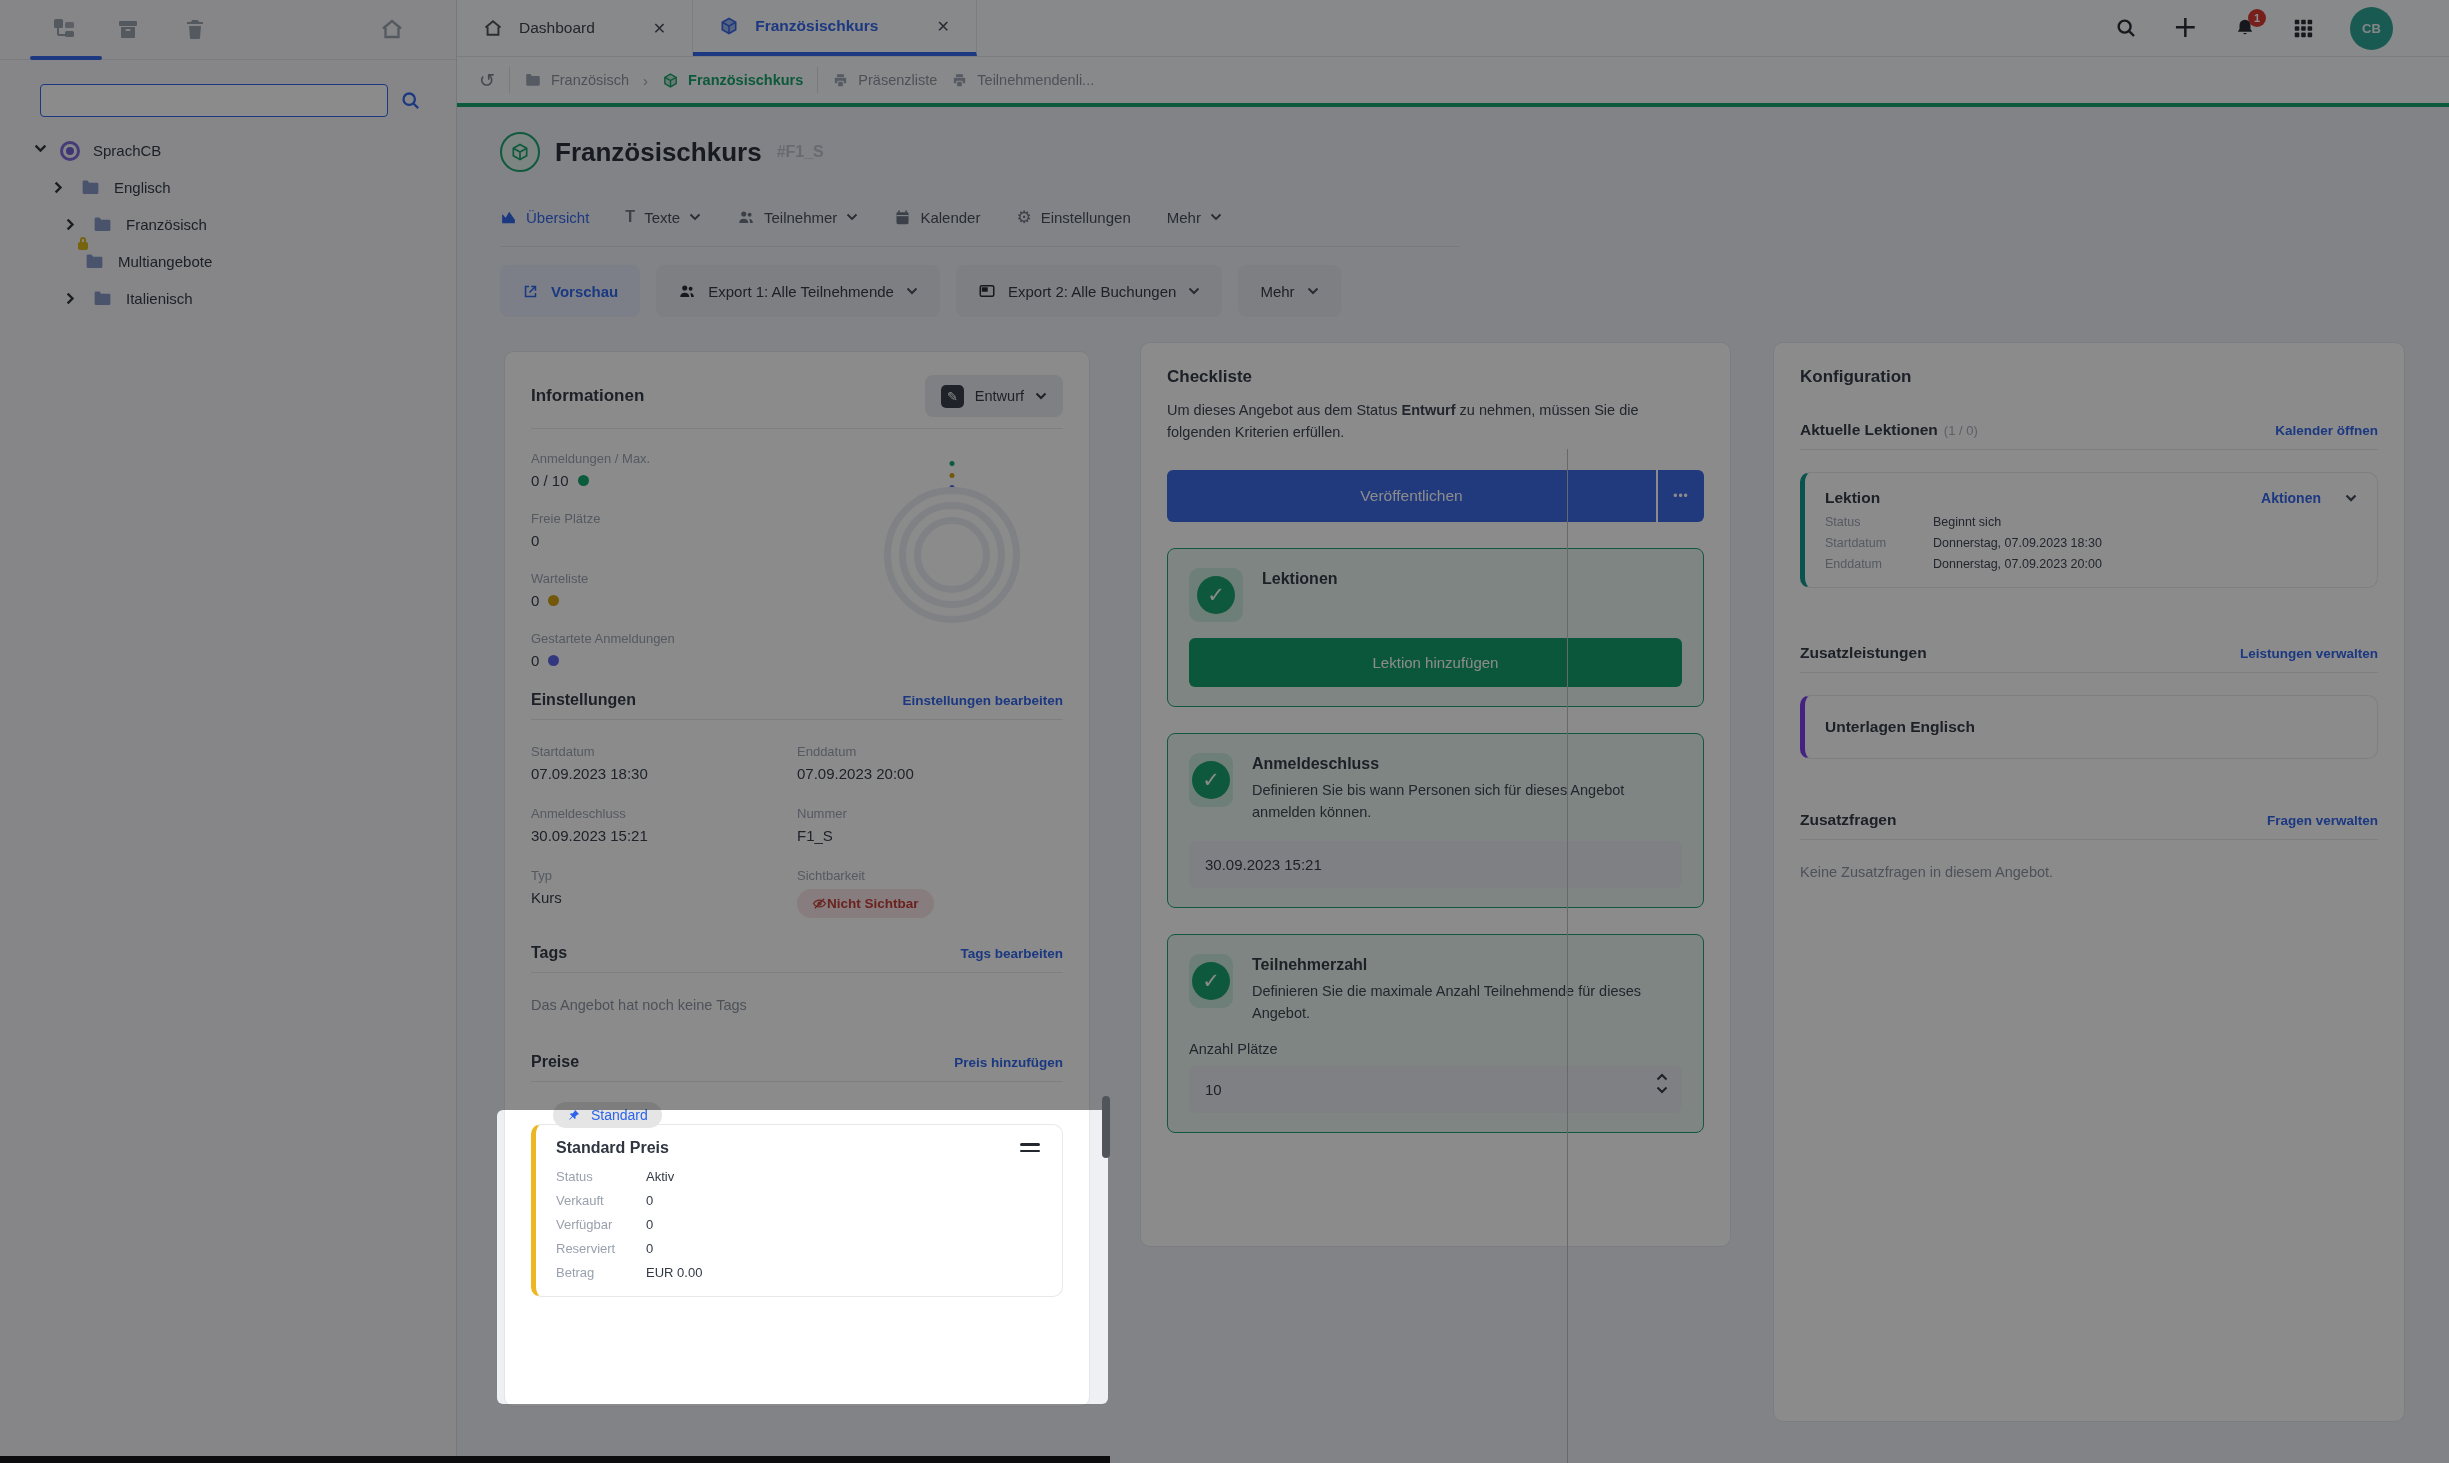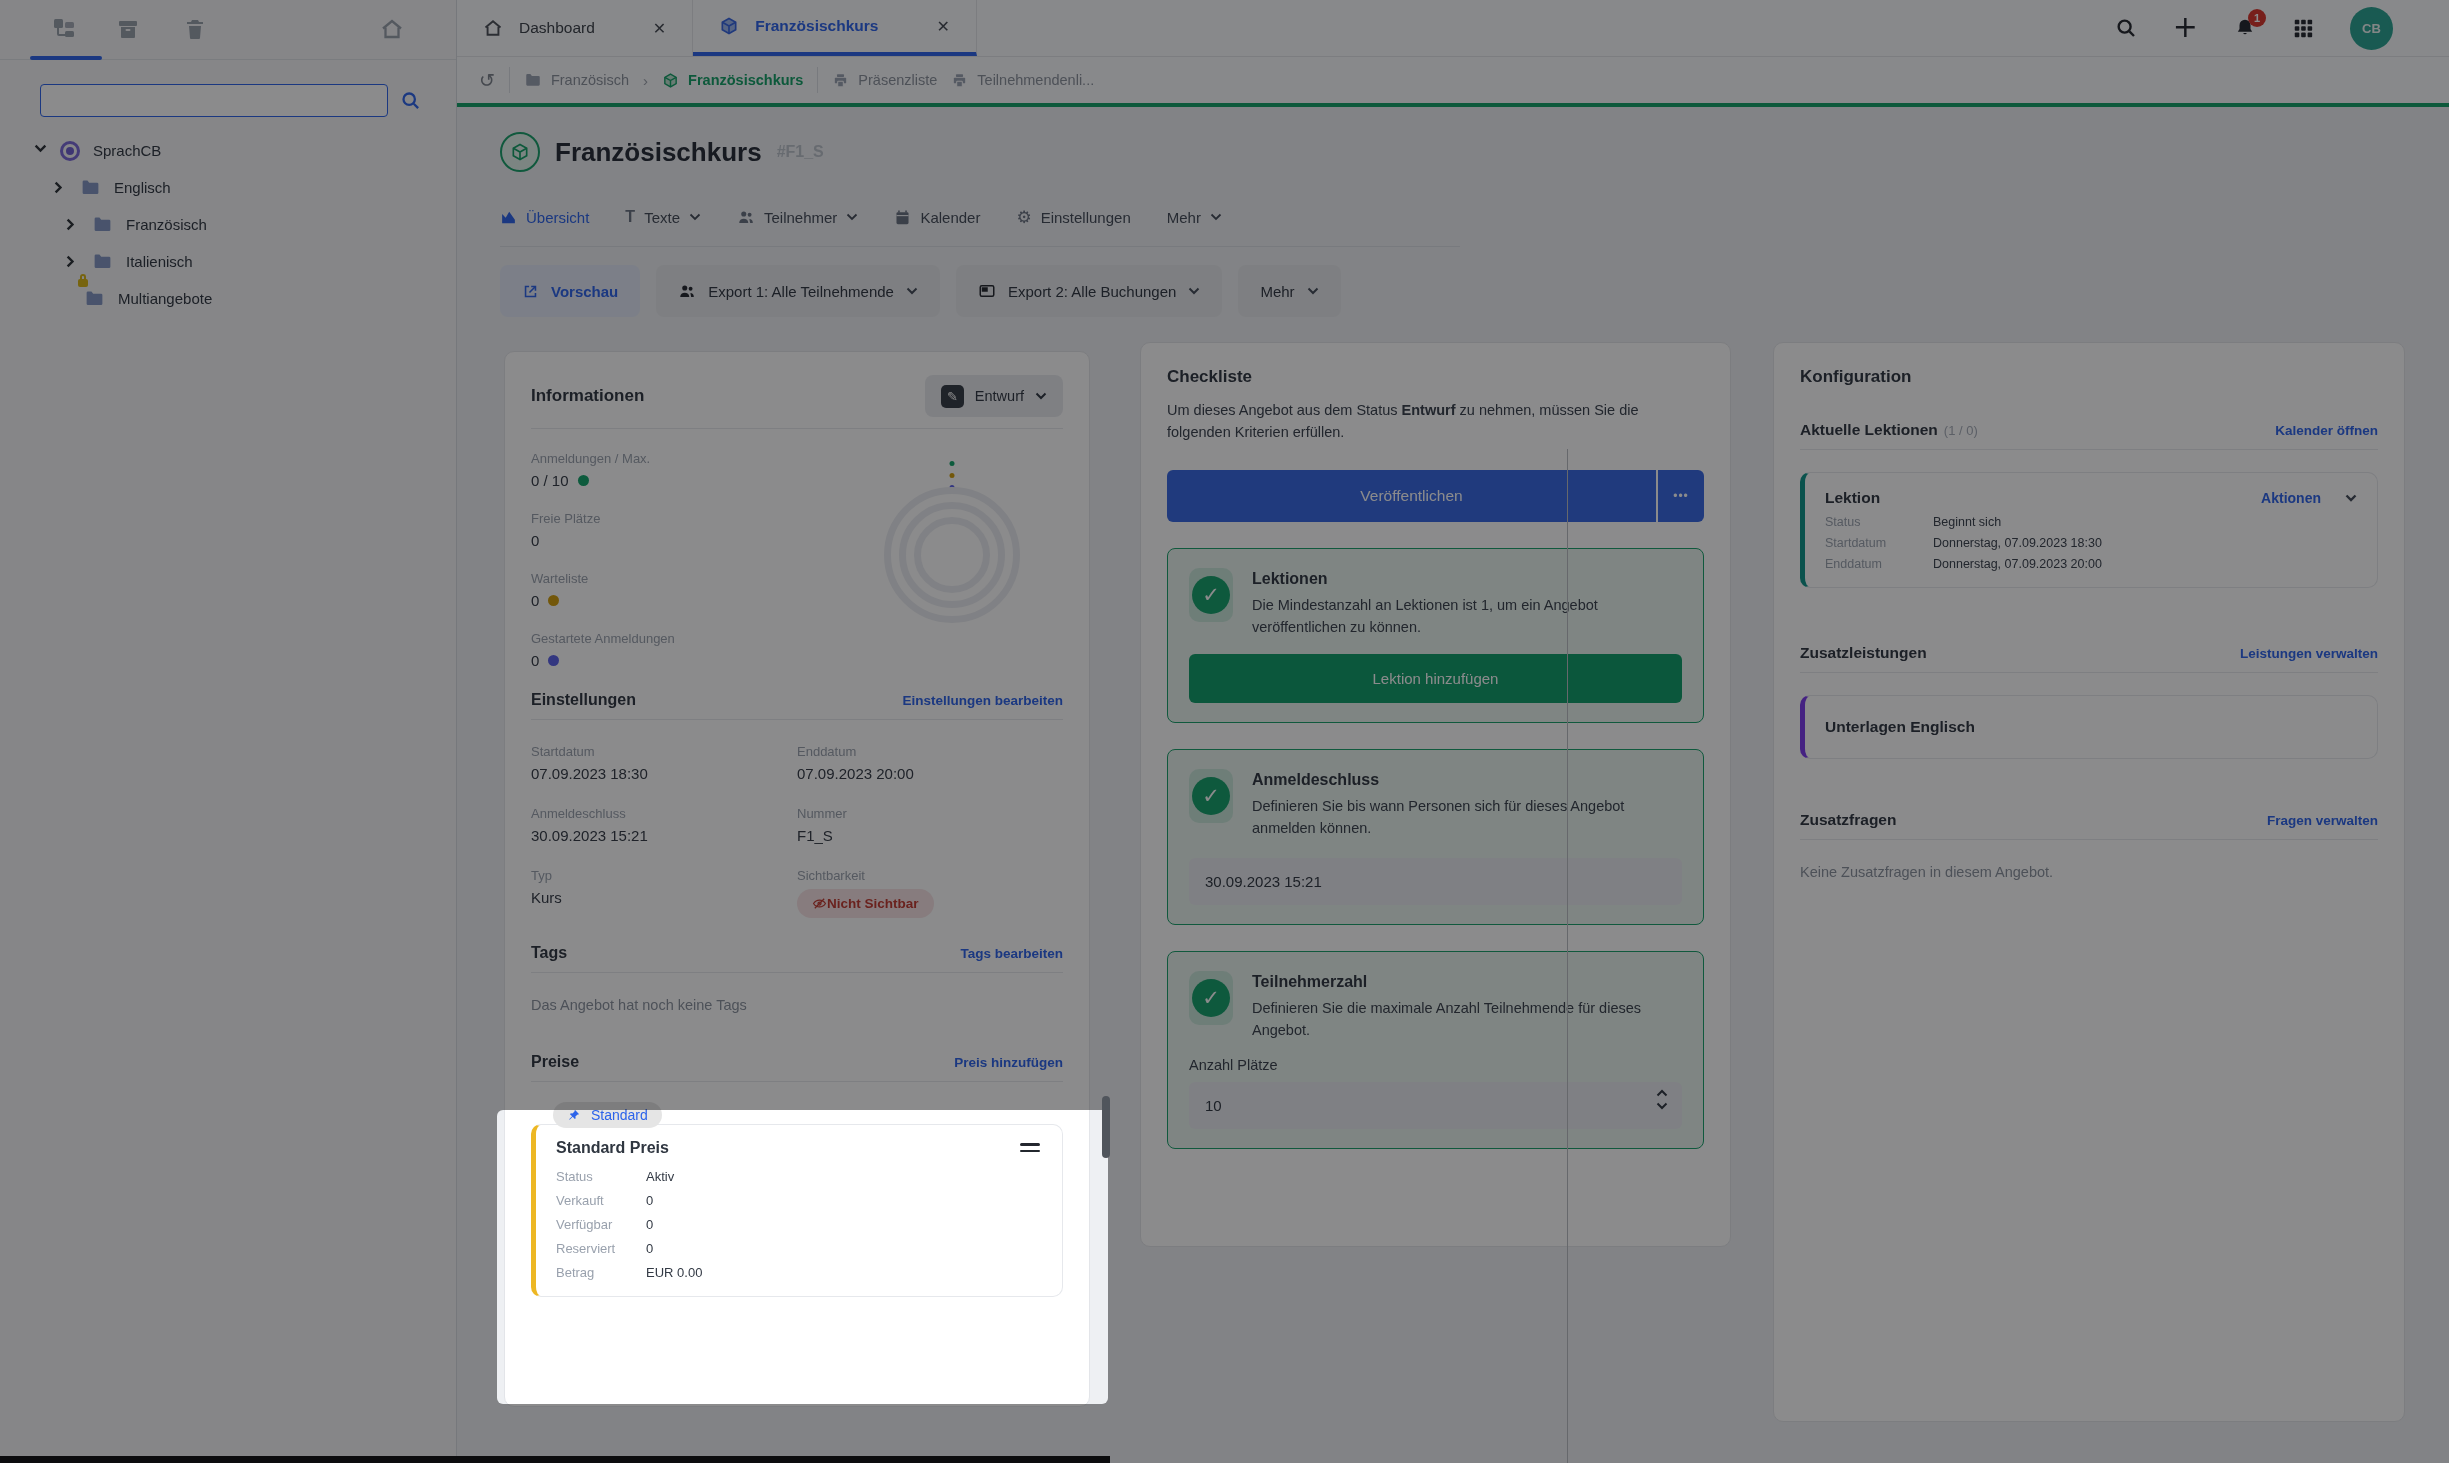--- a/index.html
+++ b/index.html
@@ -210,41 +210,41 @@
             <path d="m1.5 1.5 4.5 4.5 4.5-4.5"></path>
           </svg>
         </span>
       <span class="folder">
           <svg viewBox="0 0 24 24" fill="currentColor">
             <path d="M3 5.5A1.5 1.5 0 0 1 4.5 4h4l2 2.5h9A1.5 1.5 0 0 1 21 8v10a1.5 1.5 0 0 1-1.5 1.5h-15A1.5 1.5 0 0 1 3 18z"></path>
           </svg>
         </span>
       <span>Französisch</span>
     </div>
-    <div class="trow" style="padding-left:66px">
-      <span class="chev8 rt">
-          <svg viewBox="0 0 12 8" fill="none" stroke="currentColor" stroke-width="2.2">
-            <path d="m1.5 1.5 4.5 4.5 4.5-4.5"></path>
-          </svg>
-        </span>
-      <span class="folder">
-          <svg viewBox="0 0 24 24" fill="currentColor">
-            <path d="M3 5.5A1.5 1.5 0 0 1 4.5 4h4l2 2.5h9A1.5 1.5 0 0 1 21 8v10a1.5 1.5 0 0 1-1.5 1.5h-15A1.5 1.5 0 0 1 3 18z"></path>
-          </svg>
-        </span>
-      <span>Italienisch</span>
-    </div>
     <div class="trow" style="padding-left:84px">
       <span class="lockwrap">
         <span class="folder"><svg viewBox="0 0 24 24" fill="currentColor">
               <path d="M3 5.5A1.5 1.5 0 0 1 4.5 4h4l2 2.5h9A1.5 1.5 0 0 1 21 8v10a1.5 1.5 0 0 1-1.5 1.5h-15A1.5 1.5 0 0 1 3 18z"></path>
             </svg></span>
         <span class="lock"></span>
       </span>
       <span>Multiangebote</span>
+    </div>
+    <div class="trow" style="padding-left:66px">
+      <span class="chev8 rt">
+          <svg viewBox="0 0 12 8" fill="none" stroke="currentColor" stroke-width="2.2">
+            <path d="m1.5 1.5 4.5 4.5 4.5-4.5"></path>
+          </svg>
+        </span>
+      <span class="folder">
+          <svg viewBox="0 0 24 24" fill="currentColor">
+            <path d="M3 5.5A1.5 1.5 0 0 1 4.5 4h4l2 2.5h9A1.5 1.5 0 0 1 21 8v10a1.5 1.5 0 0 1-1.5 1.5h-15A1.5 1.5 0 0 1 3 18z"></path>
+          </svg>
+        </span>
+      <span>Italienisch</span>
     </div>
   </div>
 </div>
 
 <div id="tabbar" class="abs">
   <div class="wtab">
     <span style="width:20px;height:20px;color:#4a5058">
       <svg viewBox="0 0 24 24" fill="none" stroke="currentColor" stroke-width="2.3">
           <path d="M3 11.5 12 4l9 7.5"></path>
           <path d="M5.5 10.5V20h13v-9.5"></path>
@@ -615,21 +615,20 @@
       <div id="publish-more">•••</div>
     </div>
 
     <div class="cl-item">
       <div class="cl-head">
         <span class="icon-tile">
             <span class="check-circle uicon">✓</span>
           </span>
         <div>
           <div class="cl-title">Lektionen</div>
-          <div class="cl-desc">Die Mindestanzahl an Lektionen ist 1, um ein Angebot veröffentlichen zu können.</div>
         </div>
       </div>
       <div class="cl-btn">Lektion hinzufügen</div>
     </div>
 
     <div class="cl-item">
       <div class="cl-head">
         <span class="icon-tile">
             <span class="check-circle uicon">✓</span>
           </span>

